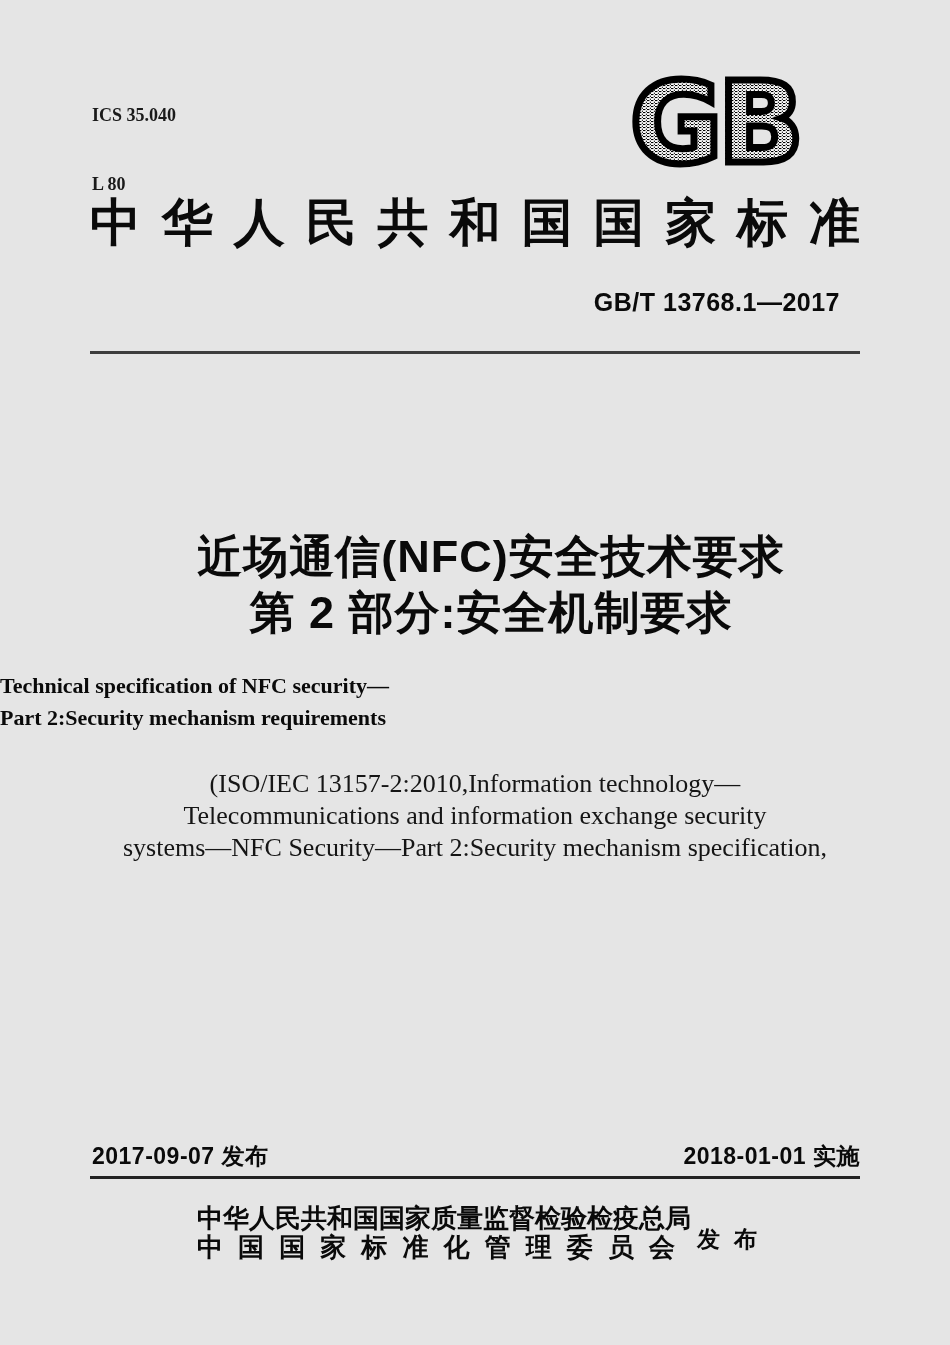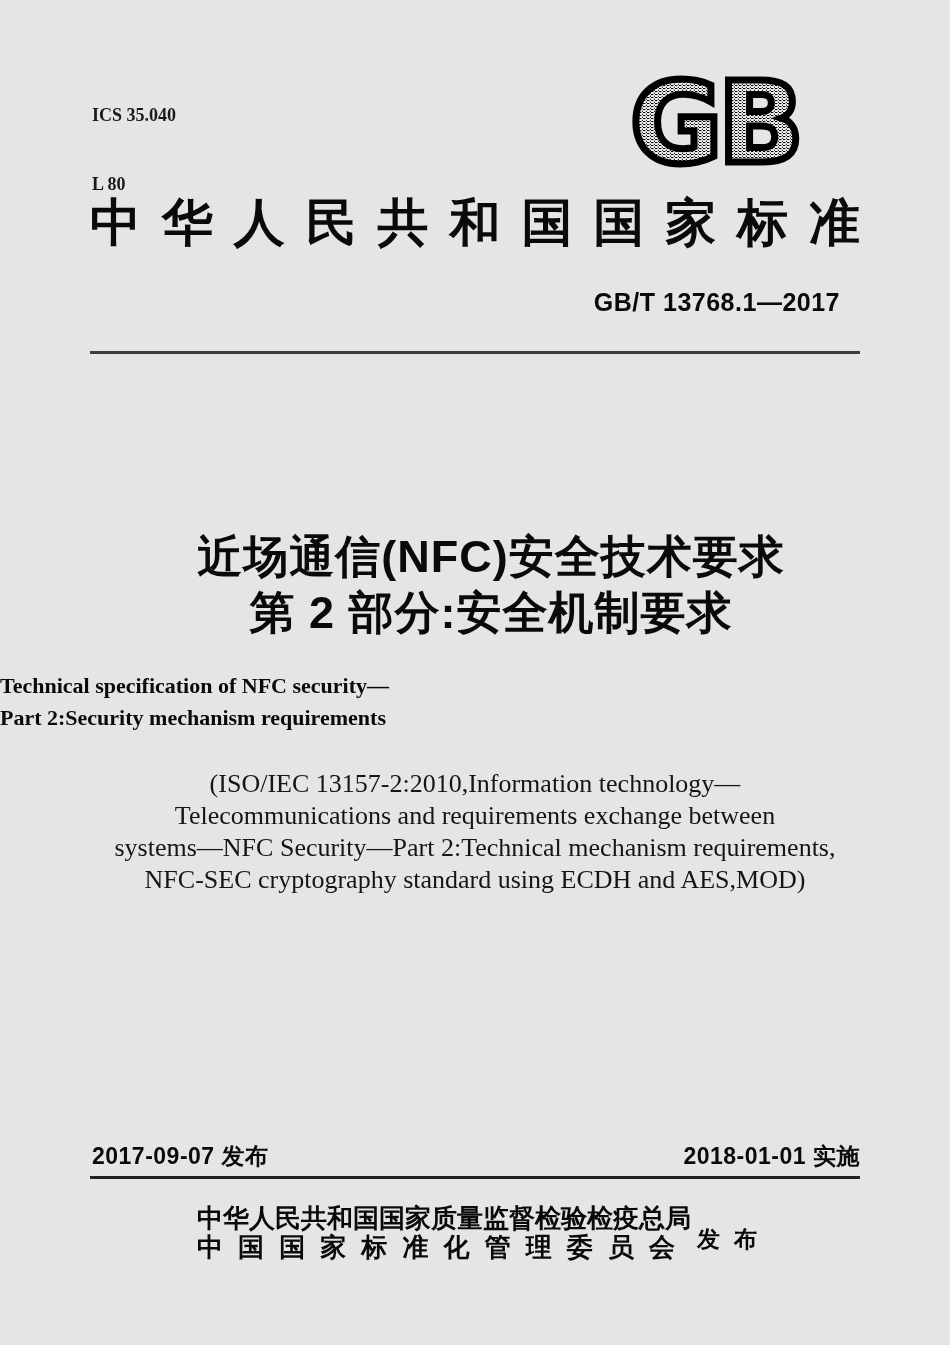--- a/index.html
+++ b/index.html
@@ -150,23 +150,22 @@
   <div class="abs rule rule-header"></div>
 
   <div class="abs cn-title cn-title-1">近场通信(NFC)安全技术要求</div>
   <div class="abs cn-title cn-title-2">第 2 部分:安全机制要求</div>
 
   <div class="abs en-title en-title-1">Technical specification of NFC security—</div>
   <div class="abs en-title en-title-2">Part 2:Security mechanism requirements</div>
 
   <div class="abs iso-block">
     <div>(ISO/IEC 13157-2:2010,Information technology—</div>
-    <div>Telecommunications and requirements exchange between</div>
-    <div>systems—NFC Security—Part 2:Technical mechanism requirements,</div>
-    <div>NFC-SEC cryptography standard using ECDH and AES,MOD)</div>
+    <div>Telecommunications and information exchange security</div>
+    <div>systems—NFC Security—Part 2:Security mechanism specification,</div>
   </div>
 
   <div class="abs date-label date-issue">2017-09-07 发布</div>
   <div class="abs date-label date-impl">2018-01-01 实施</div>
 
   <div class="abs rule rule-footer"></div>
 
   <div class="abs publisher-block">
     <div class="publisher-line">中华人民共和国国家质量监督检验检疫总局</div>
     <div class="publisher-line">中国国家标准化管理委员会</div>

